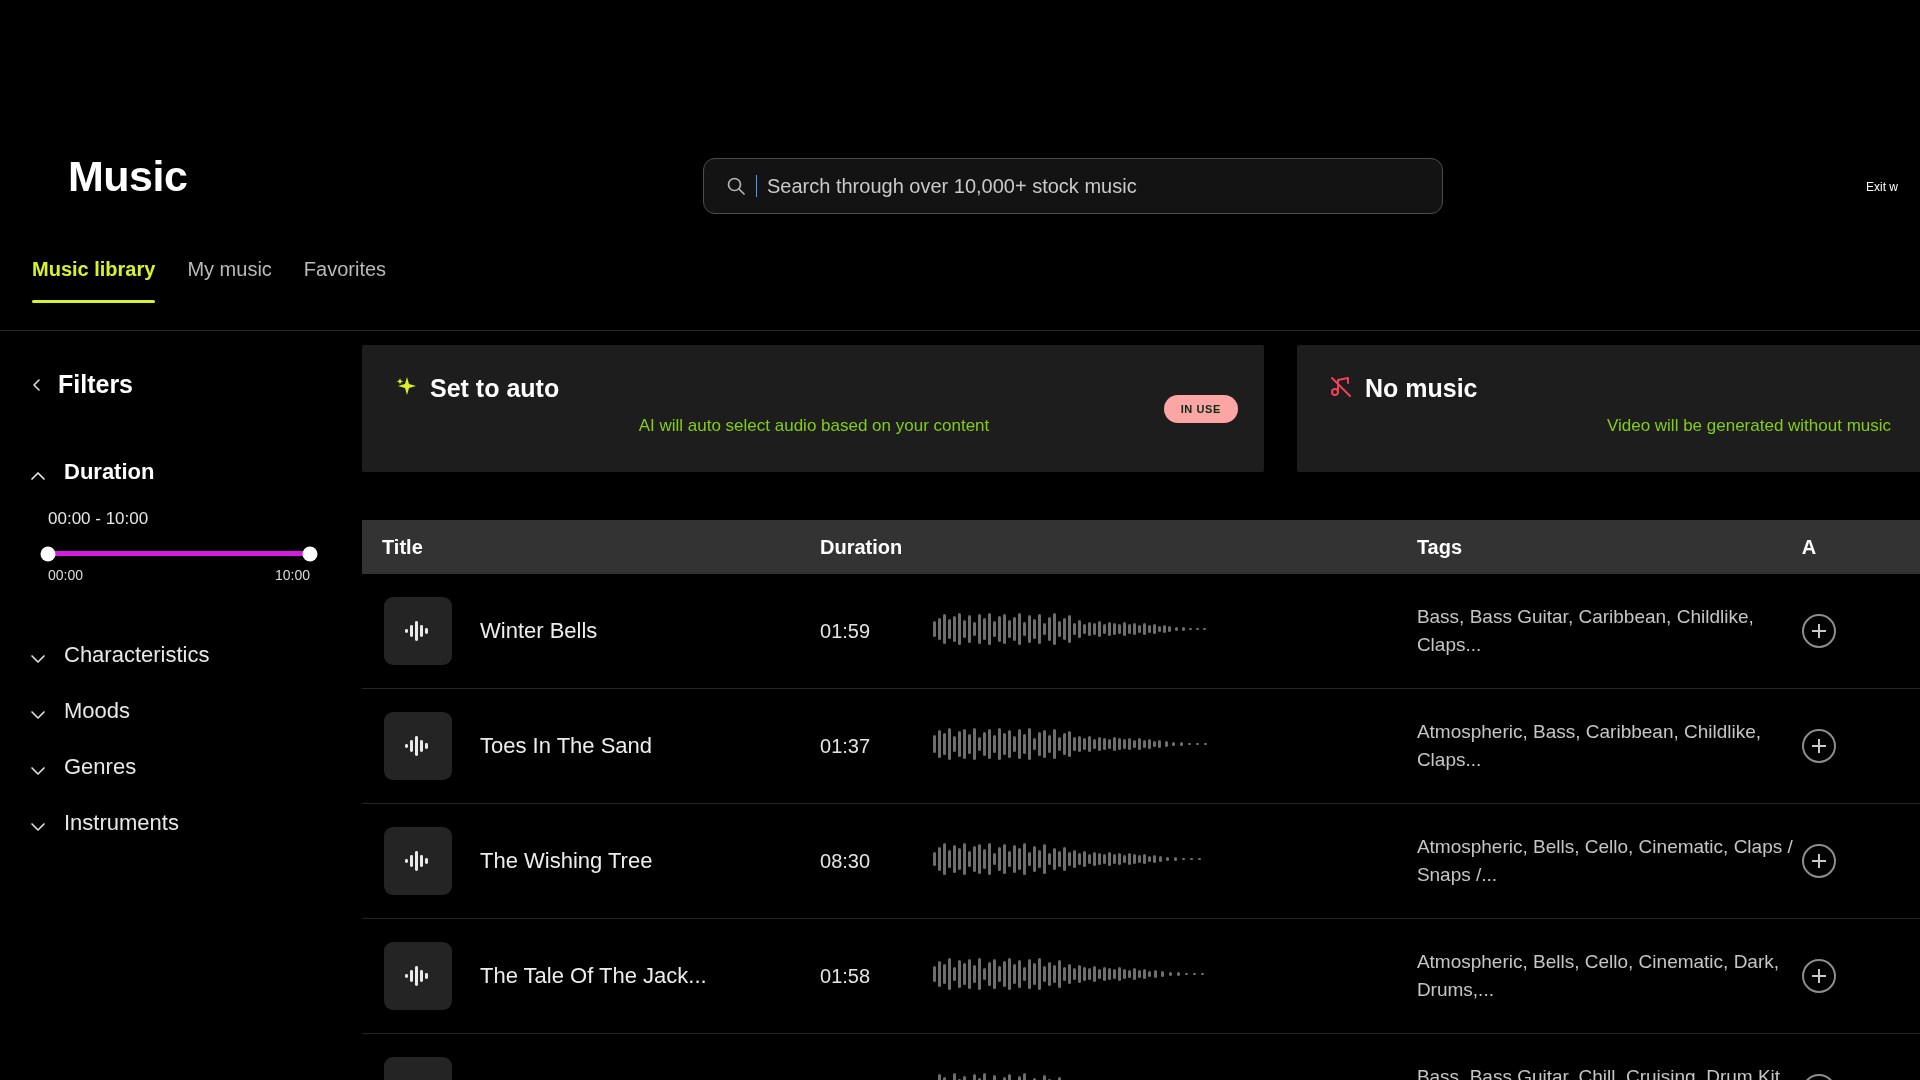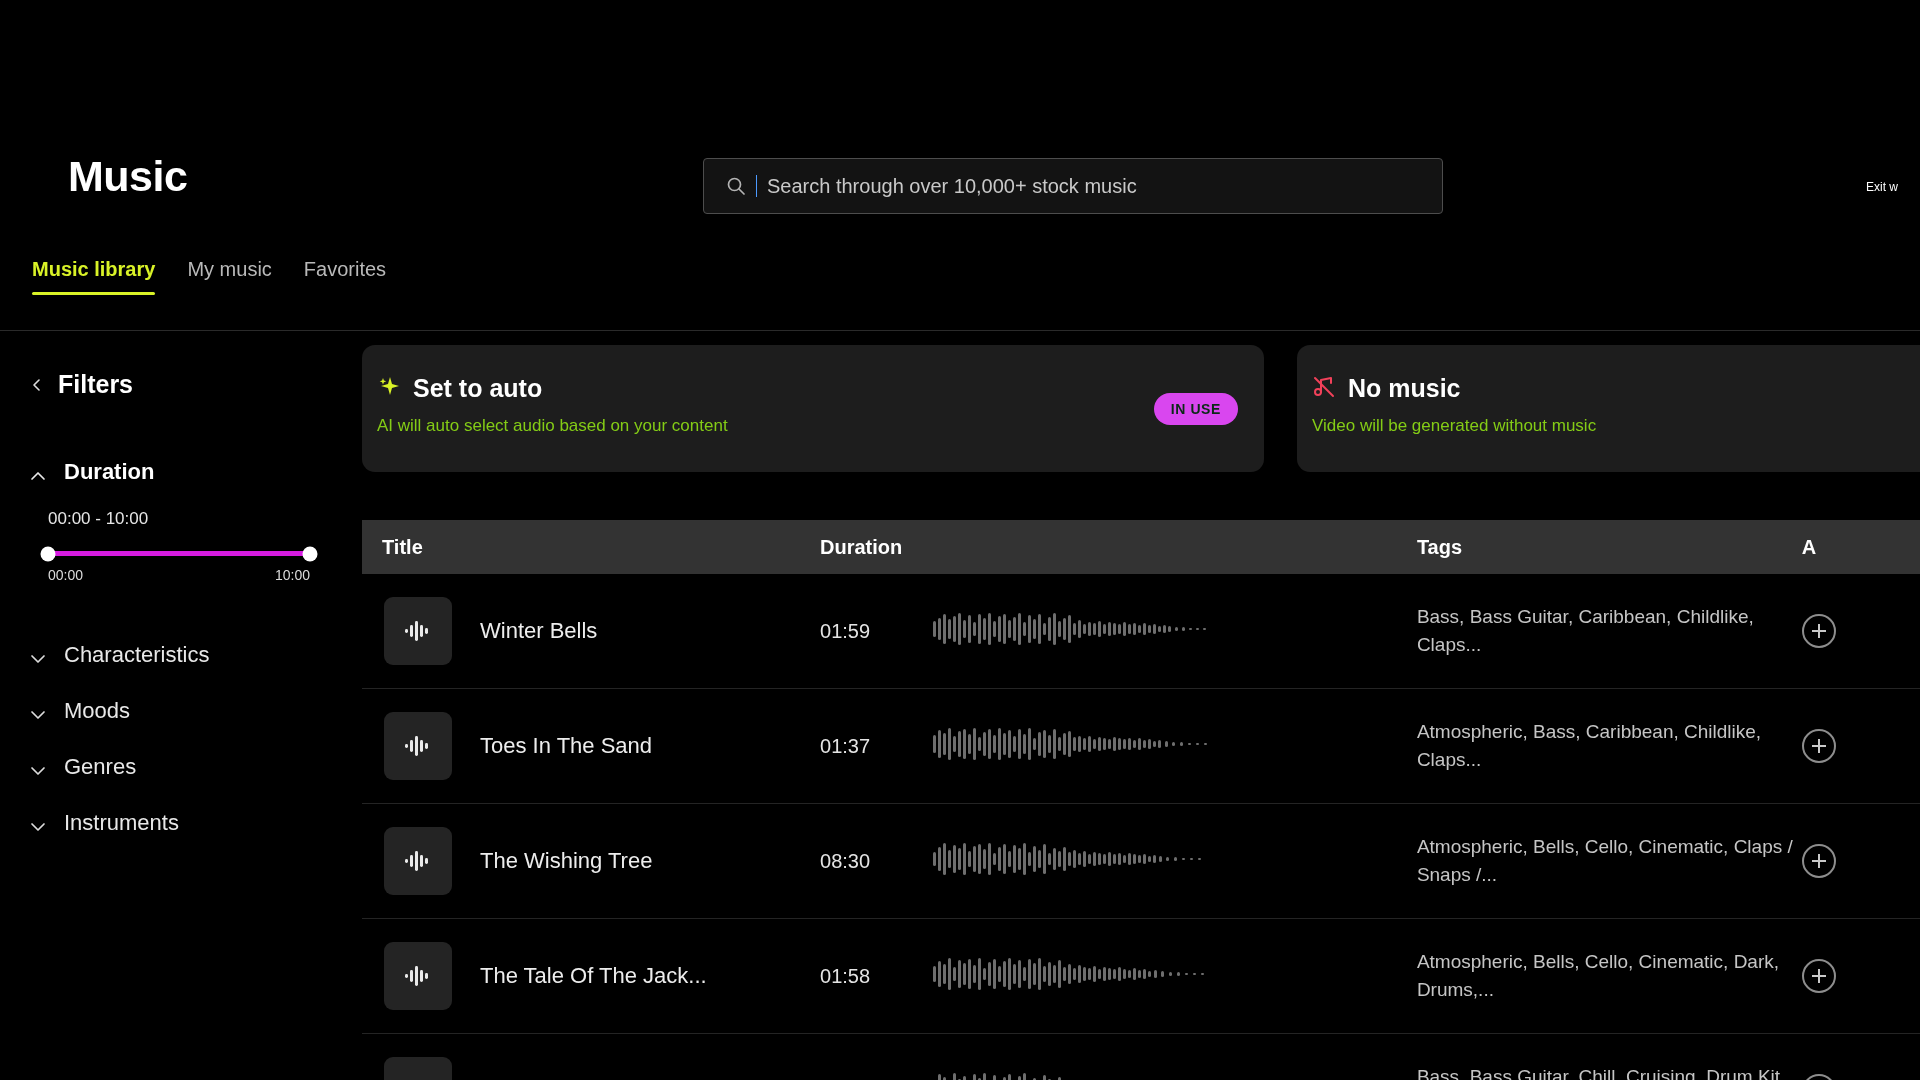--- a/index.html
+++ b/index.html
@@ -22,21 +22,21 @@
     font-size: 43px; font-weight: 700; letter-spacing: -0.5px; color: #fff;
     line-height: 1;
     margin-left: 36px;
   }
 
   .searchbar {
     position: absolute; left: 703px; top: 158px;
     width: 740px; height: 56px;
     background: #131313;
     border: 1px solid #4d4d4d;
-    border-radius: 4px;
+    border-radius: 12px;
     display: flex; align-items: center; gap: 10px;
     padding: 0 22px;
   }
   .search-icon { width: 20px; height: 20px; flex: 0 0 20px; opacity: .85; }
   .search-caret {
     width: 1px; height: 22px; background: #4c9aff; flex: 0 0 1px;
   }
   .search-placeholder {
     font-size: 20px; color: #c9c9c9; white-space: nowrap;
   }
@@ -46,21 +46,21 @@
     font-size: 12px; color:#ffffff; white-space: nowrap;
   }
 
   
   .tabs {
     position: absolute; left: 32px; top: 258px;
     display: flex; gap: 32px; align-items: flex-end;
   }
   .tab {
     font-size: 20px; font-weight: 400; color: #b9b9b9;
-    padding-bottom: 14px; white-space: nowrap; position: relative;
+    padding-bottom: 22px; white-space: nowrap; position: relative;
   }
   .tab.active { color: #d9f227; font-weight: 700; }
   .tab.active::after {
     content: ""; position: absolute; left: 0; right: 0; bottom: 0;
     height: 3px; background: #d9f227; border-radius: 2px;
   }
   .tabs-rule {
     position: absolute; left: 0; top: 330px; width: 1920px; height: 1px;
     background: #2a2a2a;
   }
@@ -108,29 +108,29 @@
   
   .main {
     position: absolute; left: 362px; top: 340px; right: 0; bottom: 0;
   }
 
   .option-cards {
     position: absolute; left: 0; top: 5px;
     display: flex; gap: 33px;
   }
   .opt-card {
-    width: 902px; height: 127px; background:#1d1d1d; border-radius: 13px;
-    padding: 29px 30px 0 15px; position: relative; flex: 0 0 902px;
+    width: 902px; height: 127px; background:#1d1d1d; border-radius: 2px;
+    padding: 29px 30px 0 32px; position: relative; flex: 0 0 902px; text-align: center;
   }
   .opt-title-row { display: flex; align-items: center; gap: 12px; }
   .opt-title { font-size: 25px; font-weight: 700; color:#fff; }
   .opt-sub { margin-top: 13px; font-size: 17px; color: #84cc16; }
   .badge {
     position: absolute; right: 26px; top: 50%; transform: translateY(-50%);
-    background:#d946ef; color:#0a2a16; font-size: 14px; font-weight: 700;
+    background:#fca5a5; color:#0a2a16; font-size: 11px; font-weight: 700;
     letter-spacing: .6px; padding: 8px 17px; border-radius: 999px;
   }
 
   
   .table { position: absolute; left: 0; top: 180px; right: 0; bottom: 0; }
   .thead {
     background:#333333; height: 54px; display: flex; align-items: center;
     font-size: 20px; font-weight: 700; color:#ffffff;
   }
   .col-title  { width: 464px; padding-left: 20px; }

